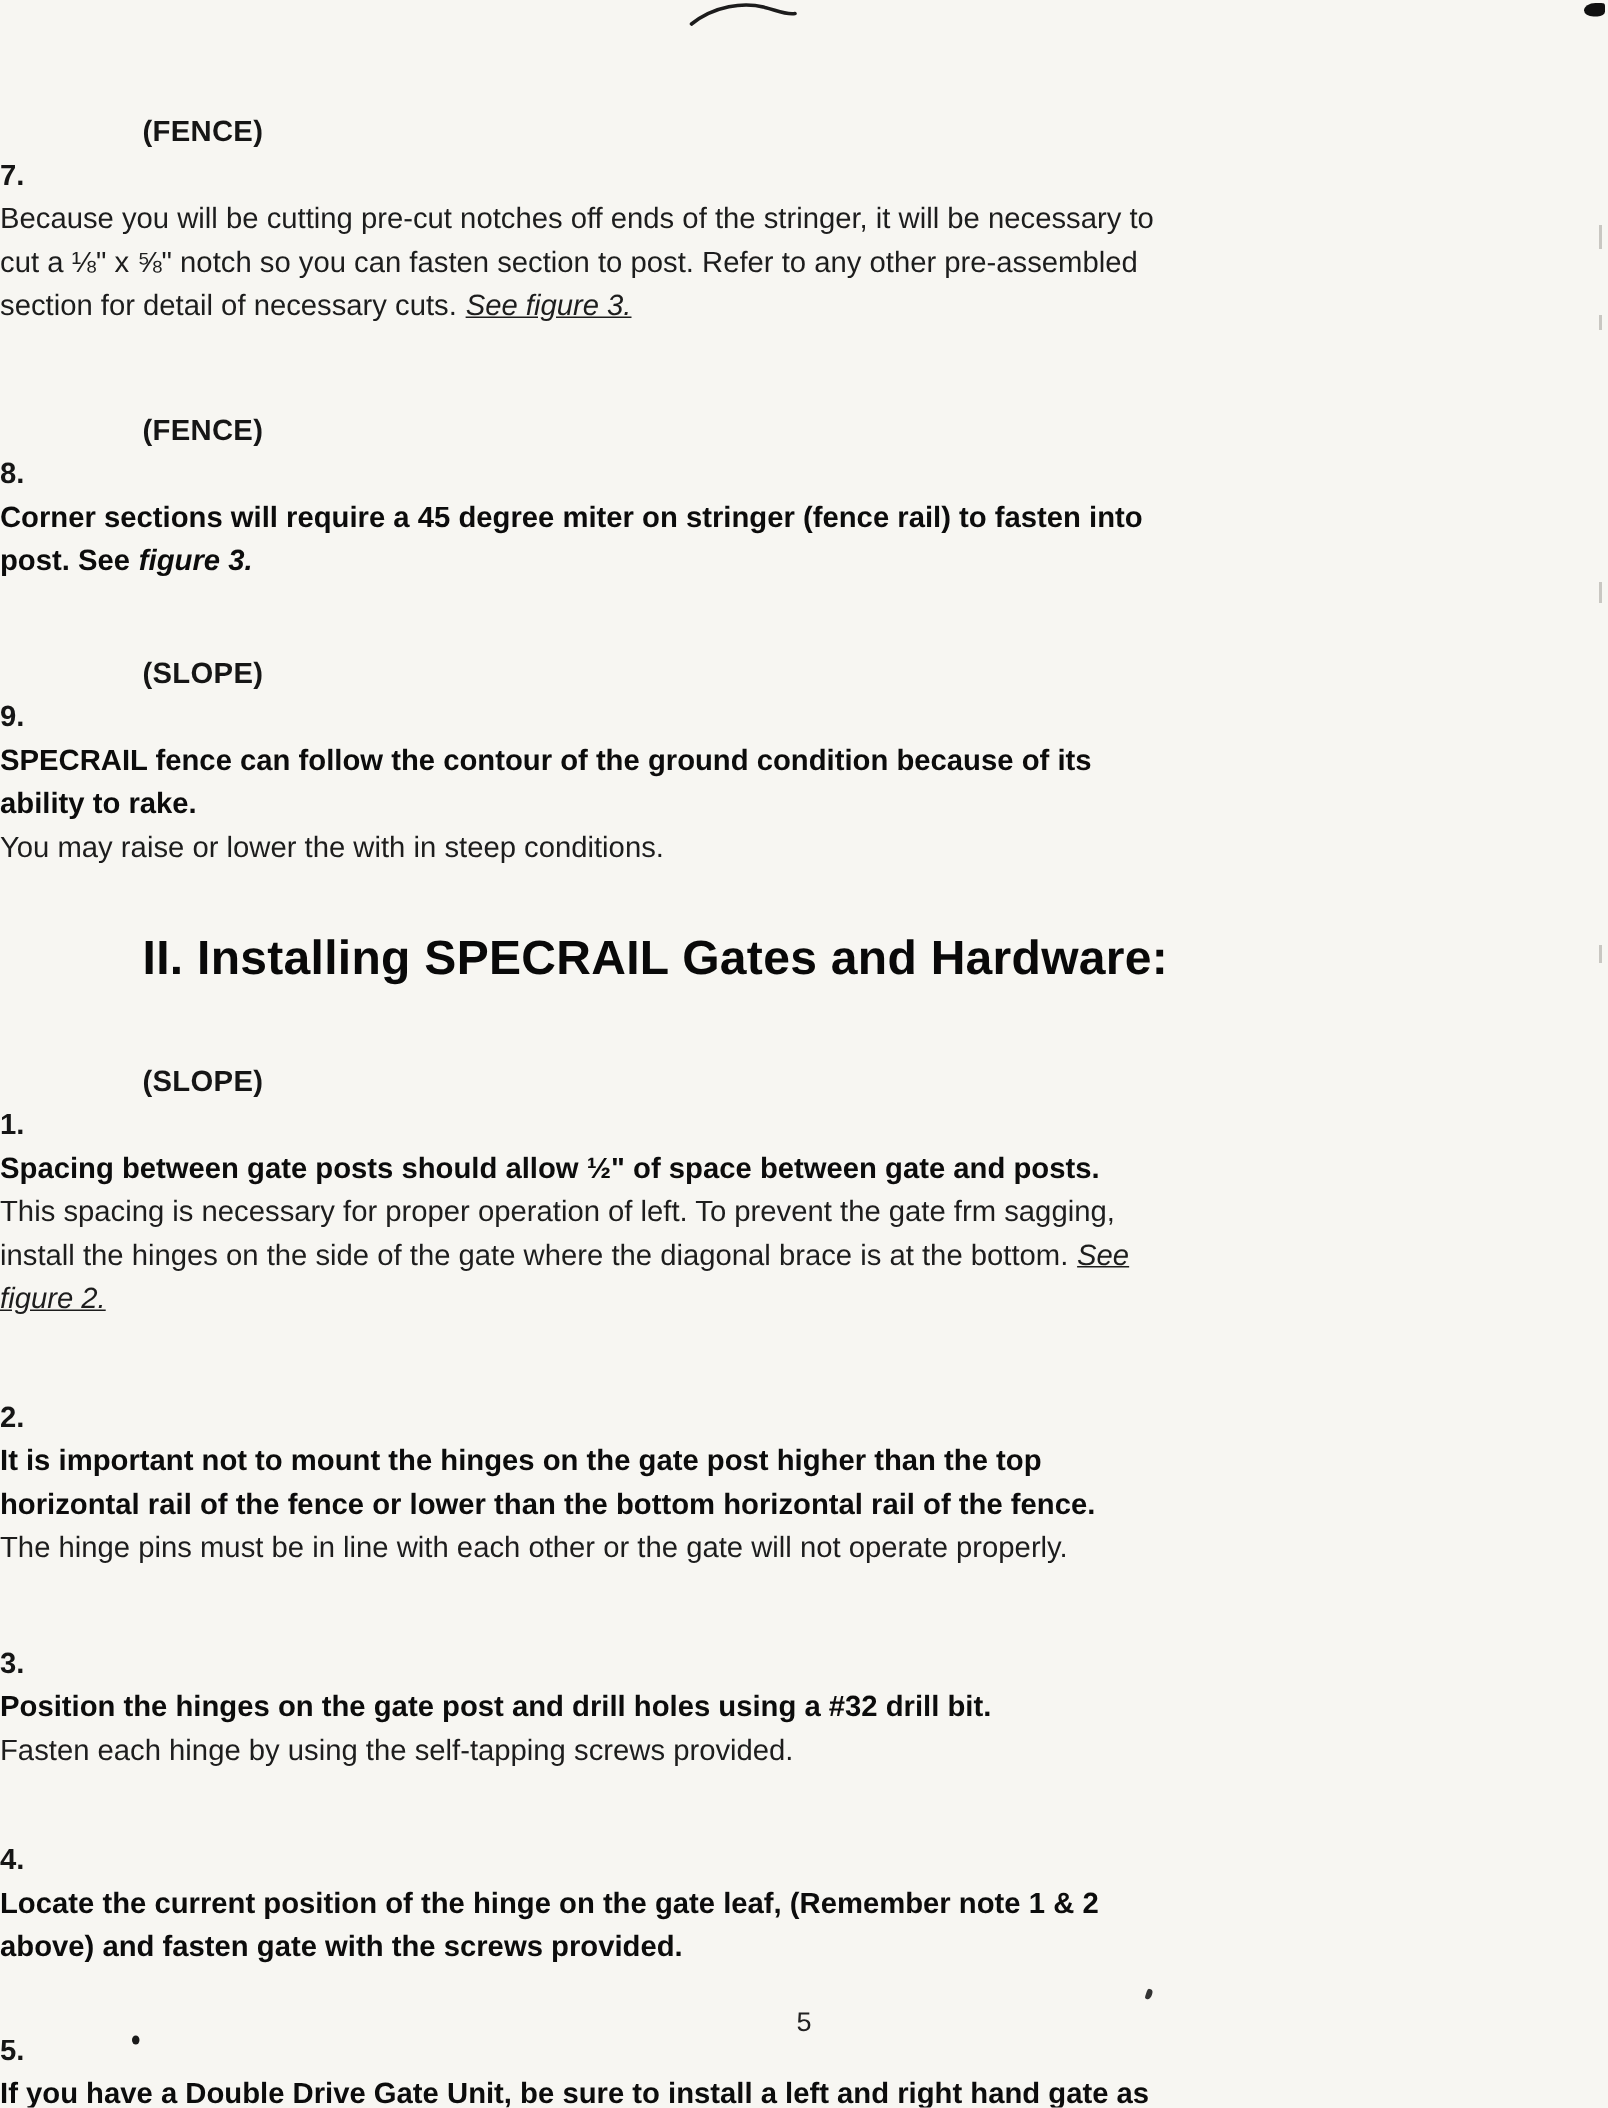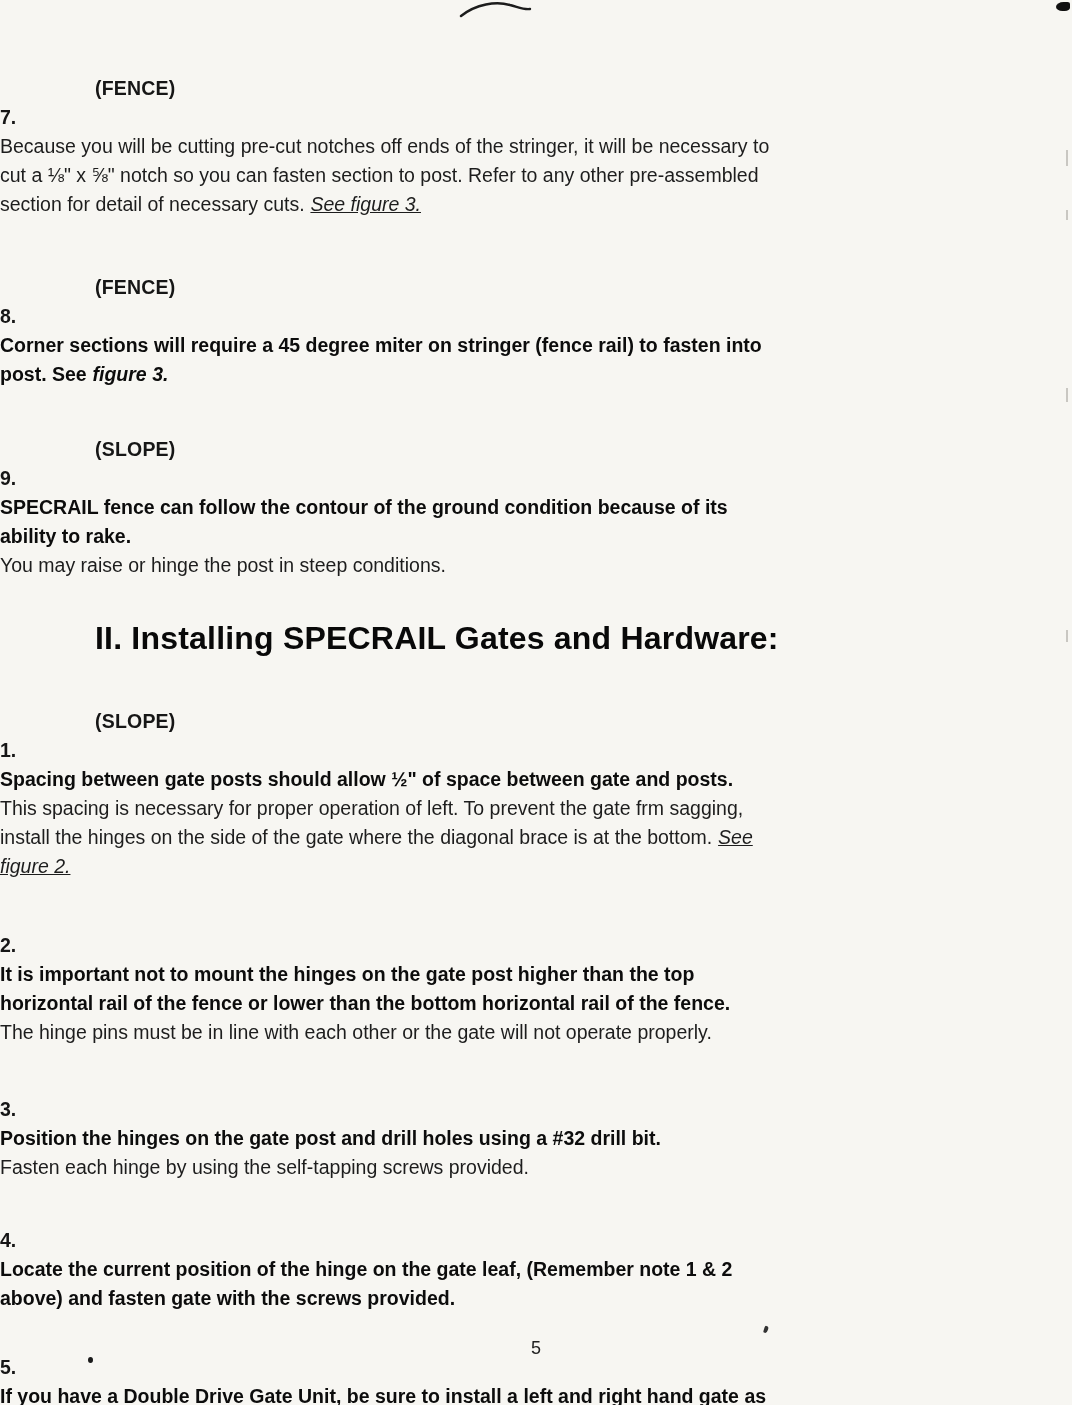--- a/index.html
+++ b/index.html
@@ -117,21 +117,21 @@
     <div class="content">
       <p class="bold-line"><span>Corner sections will require a 45 degree miter on stringer (fence rail) to fasten into post. See</span><span class="bi">figure 3.</span></p>
     </div>
   </div>
 
   <div class="item" style="margin-bottom:40px;">
     <div class="label">(SLOPE)</div>
     <div class="num">9.</div>
     <div class="content">
       <p class="bold-line"><span>SPECRAIL fence can follow the contour of the ground condition because of its ability to rake.</span></p>
-      <p class="body-line"><span>You may raise or hinge the post in steep conditions.</span></p>
+      <p class="body-line"><span>You may raise or lower the with in steep conditions.</span></p>
     </div>
   </div>
 
   <h2 class="section-heading">II. Installing SPECRAIL Gates and Hardware:</h2>
 
   <div class="item" style="margin-bottom:50px;">
     <div class="label">(SLOPE)</div>
     <div class="num">1.</div>
     <div class="content">
       <p class="bold-line"><span>Spacing between gate posts should allow ½" of space between gate and posts.</span></p>

